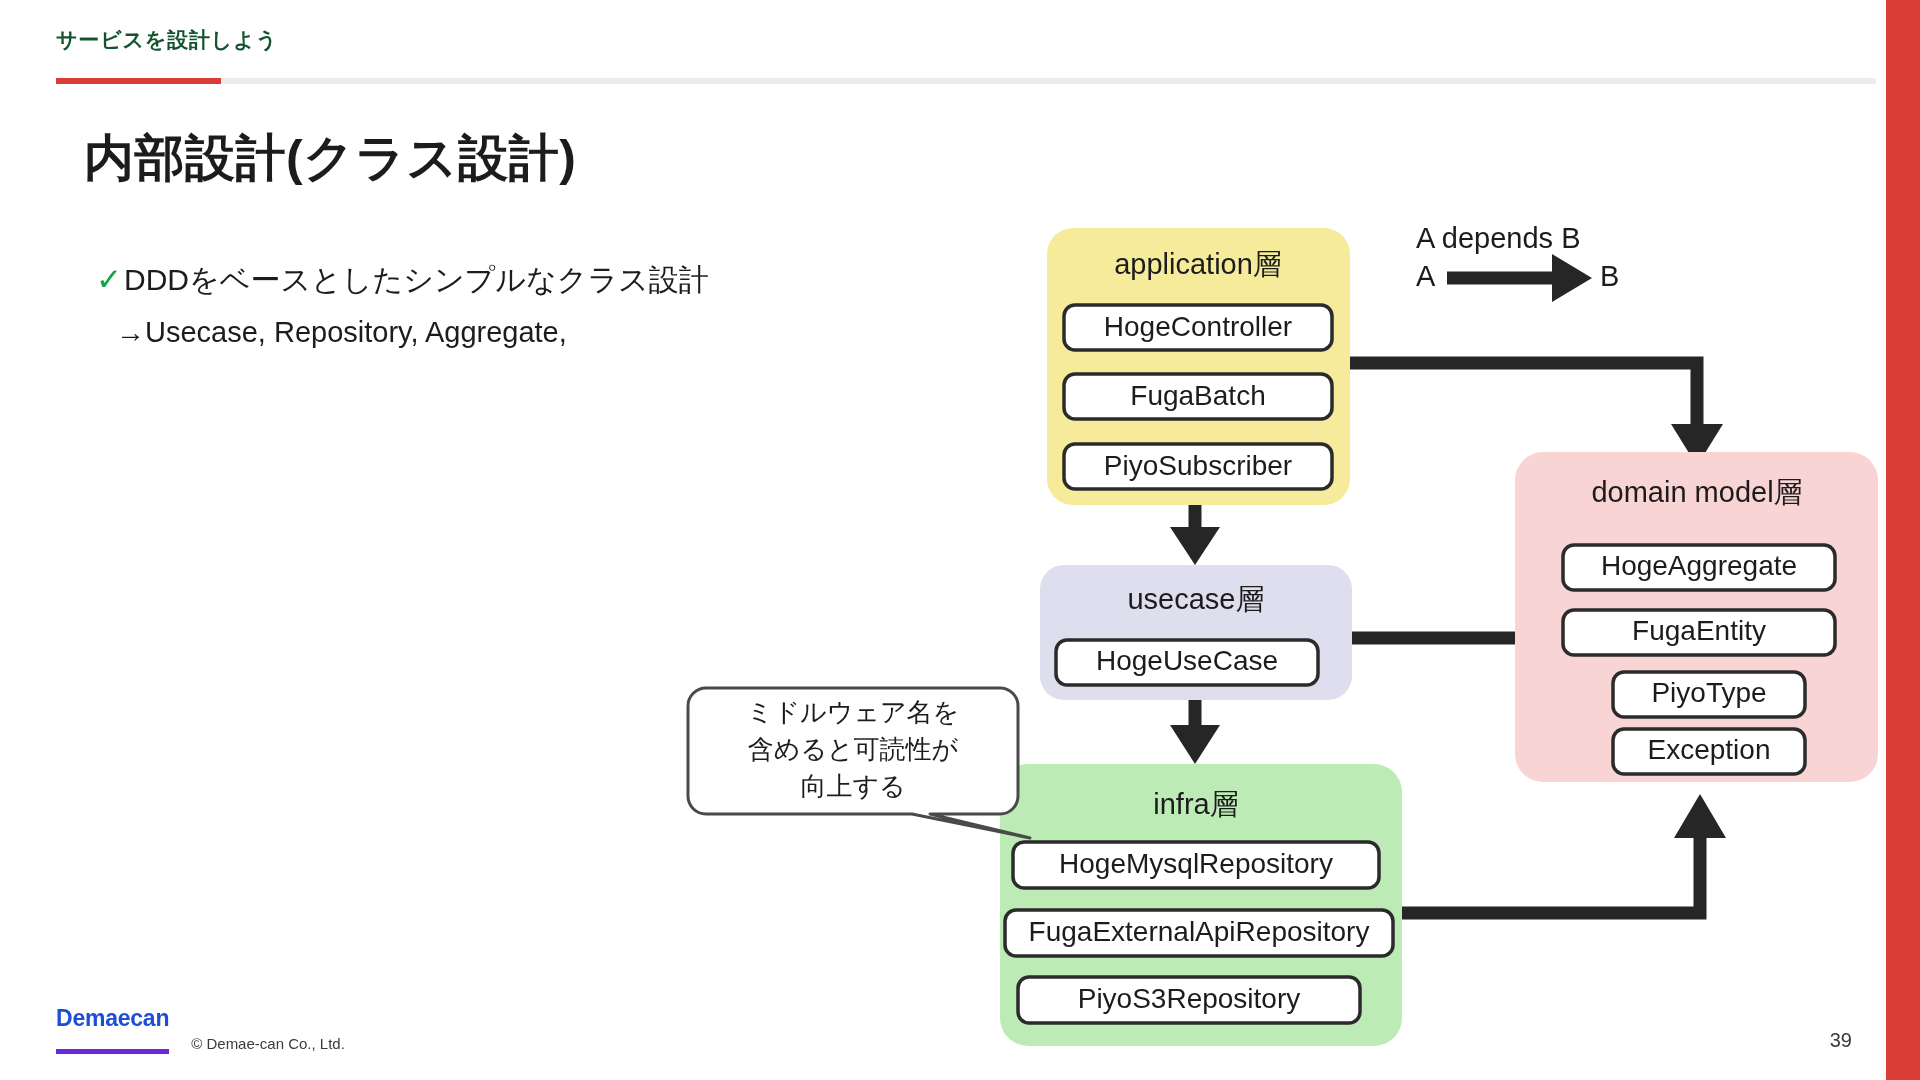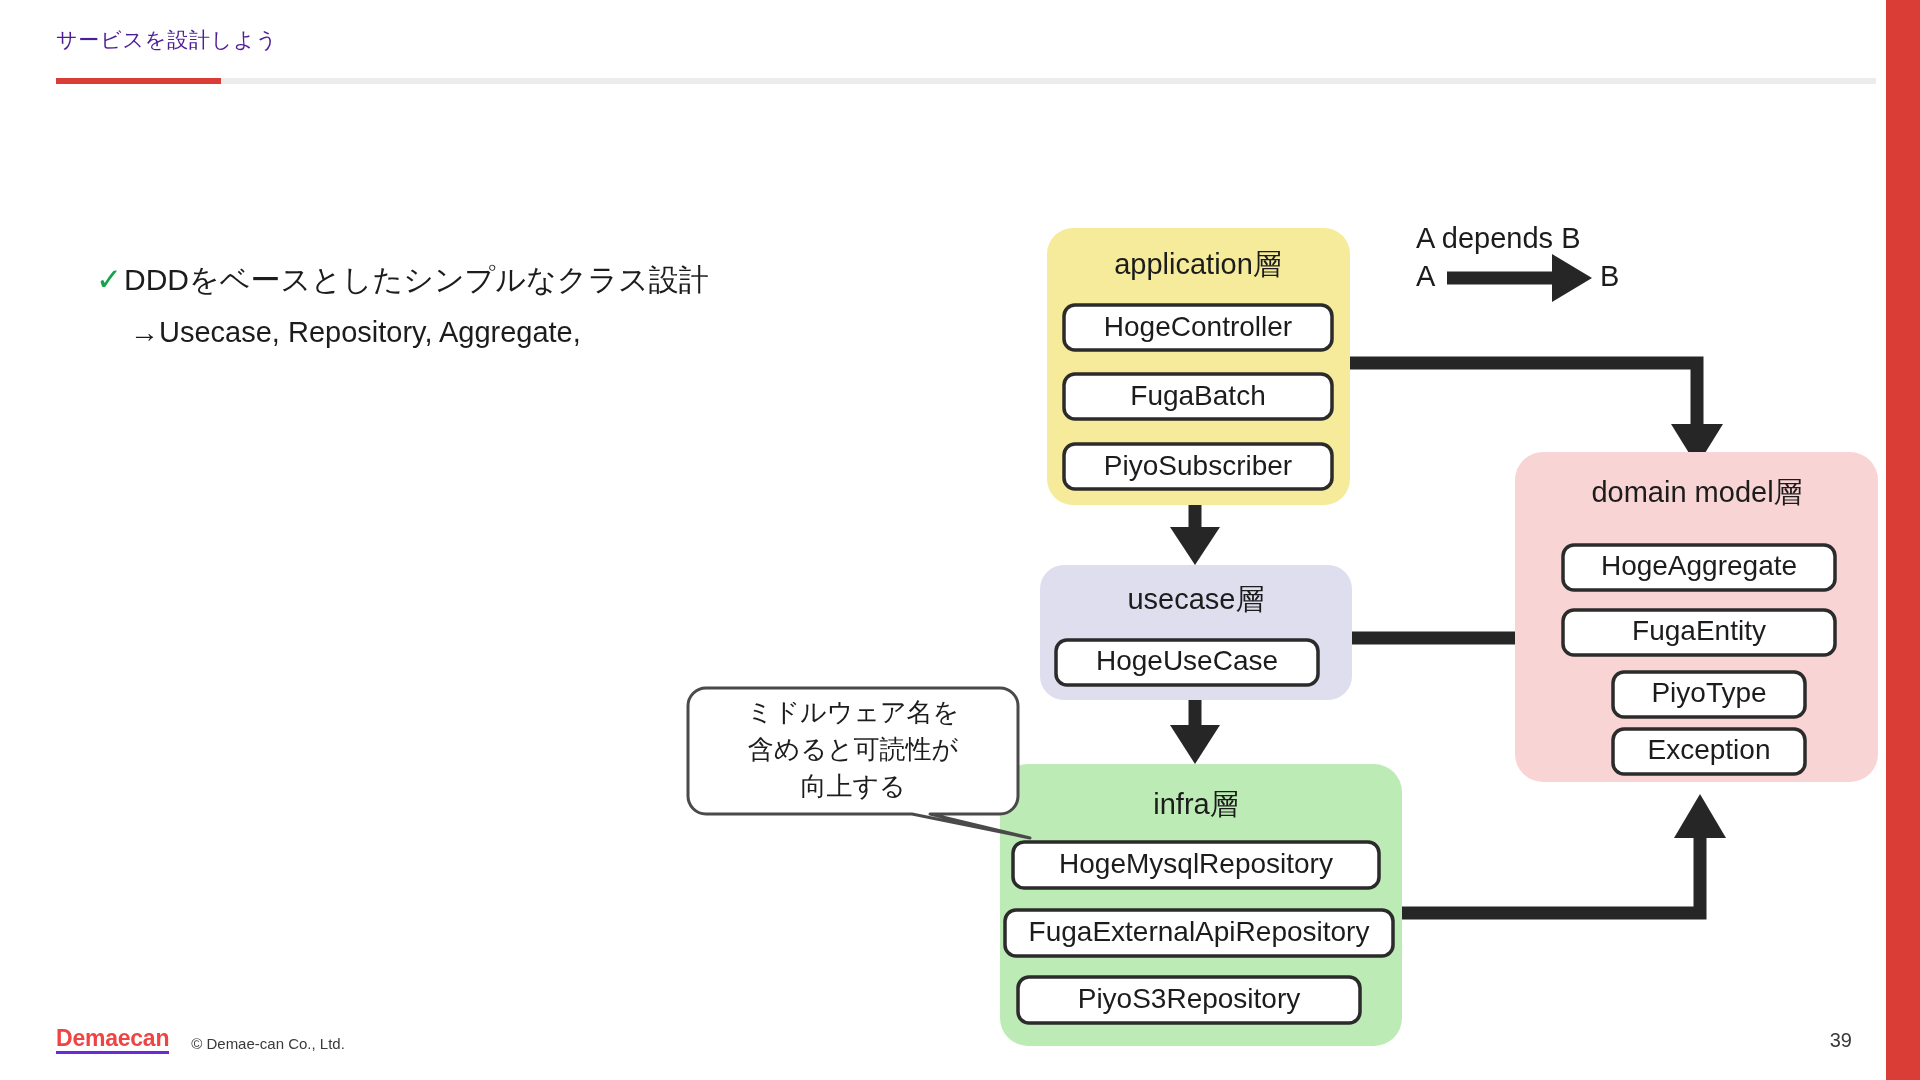--- a/index.html
+++ b/index.html
@@ -30,23 +30,23 @@
     height: 1080px;
     background: #d93d36;
   }
 
   
   .kicker {
     position: absolute;
     left: 56px;
     top: 26px;
     font-size: 21px;
-    font-weight: normal;
+    font-weight: bold;
     letter-spacing: 0.04em;
-    color: #4c1d95;
+    color: #14532d;
     white-space: nowrap;
   }
   .rule-wrap {
     position: absolute;
     left: 56px;
     top: 78px;
     width: 1820px;
     height: 6px;
     background: #ececec;
   }
@@ -88,21 +88,21 @@
   }
   .check-mark {
     color: #15a349;
     font-size: 31px;
     font-weight: bold;
     margin-right: 2px;
     line-height: 1.18;
   }
   .sub-lines {
     margin-top: 14px;
-    margin-left: 34px;
+    margin-left: 20px;
     font-size: 29px;
     line-height: 1.34;
     color: #1c1c1c;
     white-space: nowrap;
   }
   .sub-lines .indent {
     display: block;
     padding-left: 30px;
   }
 
@@ -164,24 +164,24 @@
   .footer {
     position: absolute;
     left: 56px;
     bottom: 26px;
     display: flex;
     align-items: flex-end;
   }
   .brand {
     font-size: 23px;
     font-weight: bold;
-    color: #ef4444;
+    color: #1d4ed8;
     letter-spacing: -0.01em;
-    border-bottom: 3px solid #6d28d9;
-    padding-bottom: 1px;
+    border-bottom: 5px solid #6d28d9;
+    padding-bottom: 19px;
     line-height: 1.05;
   }
   .copyright {
     margin-left: 22px;
     font-size: 15px;
     color: #3a3a3a;
     padding-bottom: 2px;
   }
   .page-number {
     position: absolute;
@@ -196,20 +196,21 @@
 
 <div class="slide">
 
   <div class="edge-bar"></div>
 
   <div class="kicker">サービスを設計しよう</div>
   <div class="rule-wrap">
     <div class="rule-accent"></div>
   </div>
 
+  <div class="page-title">内部設計(クラス設計)</div>
 
   <div class="bullets">
     <div class="bullet-row">
       <span class="check-mark">✓</span>
       <span>DDDをベースとしたシンプルなクラス設計</span>
     </div>
     <div class="sub-lines">
       <span>→Usecase, Repository, Aggregate,</span>
     </div>
   </div>

